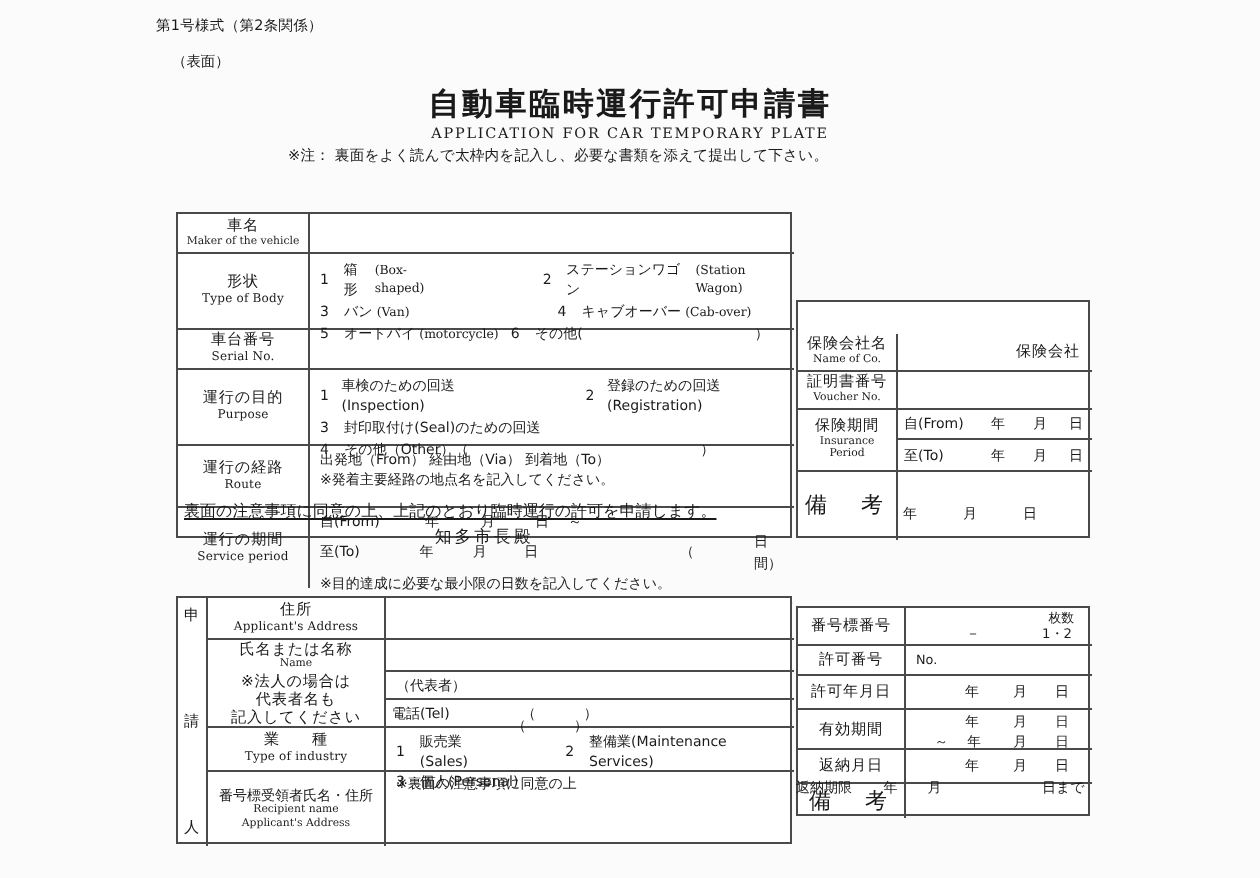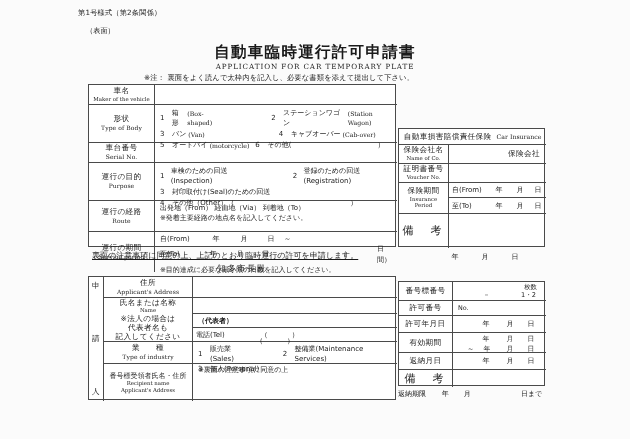--- a/index.html
+++ b/index.html
@@ -18,21 +18,21 @@
   .meta2{position:absolute;left:86px;top:26px;font-size:7.2px;}
 
   
   .title{position:absolute;left:0;right:0;top:42px;text-align:center;
          font-size:15.5px;font-weight:bold;letter-spacing:1.3px;}
   .subtitle{position:absolute;left:0;right:0;top:62px;text-align:center;
          font-size:7.2px;letter-spacing:.9px;font-family:"DejaVu Serif","Liberation Serif",serif;}
   .note{position:absolute;left:144px;top:73px;font-size:7.3px;letter-spacing:.1px;}
 
   
-  .tbl{position:absolute;border:1px solid #4a4a4a;box-sizing:border-box;background:#fff;}
+  .tbl{position:absolute;border:1px solid #4a4a4a;box-sizing:border-box;background:#fff;margin-top:22px;}
   .cell{position:absolute;box-sizing:border-box;border-right:1px solid #4a4a4a;
         border-bottom:1px solid #4a4a4a;}
   .nb-r{border-right:none;}
   .nb-b{border-bottom:none;}
   .lbl{display:flex;flex-direction:column;align-items:center;justify-content:center;
        height:100%;line-height:1.18;text-align:center;}
   .jp{font-size:7.6px;letter-spacing:.4px;}
   .jp-sp{font-size:11px;letter-spacing:3px;}
   .en{font-size:6px;font-family:"DejaVu Serif","Liberation Serif",serif;letter-spacing:.1px;}
   .en-s{font-size:5.4px;font-family:"DejaVu Serif","Liberation Serif",serif;}
@@ -184,26 +184,20 @@
           <span style="margin-left:30px;">日間）</span>
         </div>
         <div>※目的達成に必要な最小限の日数を記入してください。</div>
         <div class="sm-note" style="padding-left:22px;">（通常、整備のための回送は1日間、車検・登録のための回送は、1～2日間です。）</div>
       </div>
     </div>
   </div>
 
   <div class="tbl" style="left:398px;top:128px;width:147px;height:119px;">
 
-    <div class="cell nb-r" style="left:0;top:0;width:147px;height:16px;">
-      <div class="ctr">
-        <span class="jp">自動車損害賠償責任保険</span>
-        <span class="mono-en" style="margin-left:5px;">Car Insurance</span>
-      </div>
-    </div>
 
     <div class="cell" style="left:0;top:16px;width:50px;height:19px;">
       <div class="lbl">
         <span class="jp">保険会社名</span>
         <span class="en-s">Name of Co.</span>
       </div>
     </div>
     <div class="cell nb-r" style="left:50px;top:16px;width:97px;height:19px;">
       <div class="ctr" style="justify-content:flex-end;padding-right:6px;">
         <span class="jp">保険会社</span>
@@ -293,21 +287,21 @@
         <span class="jp">氏名または名称</span>
         <span class="en-s">Name</span>
         <span class="jp">※法人の場合は</span>
         <span class="jp">代表者名も</span>
         <span class="jp">記入してください</span>
       </div>
     </div>
     <div class="cell nb-r" style="left:104px;top:21px;width:204px;height:16px;"></div>
     <div class="cell nb-r" style="left:104px;top:37px;width:204px;height:14px;">
       <div class="lft">
-          <span style="font-size:7px;font-weight:bold;">（代表者）</span>
+          <span style="font-size:7px;">（代表者）</span>
         </div>
     </div>
     <div class="cell nb-r" style="left:104px;top:51px;width:204px;height:14px;">
       <div class="row-line" style="height:100%;padding-left:3px;">
         <span>電話(Tel)</span>
         <span style="margin-left:36px;">（</span>
         <span style="margin-left:24px;">）</span>
       </div>
       <div class="row-line" style="position:absolute;left:3px;top:8px;">
         <span style="margin-left:60px;">（</span>

